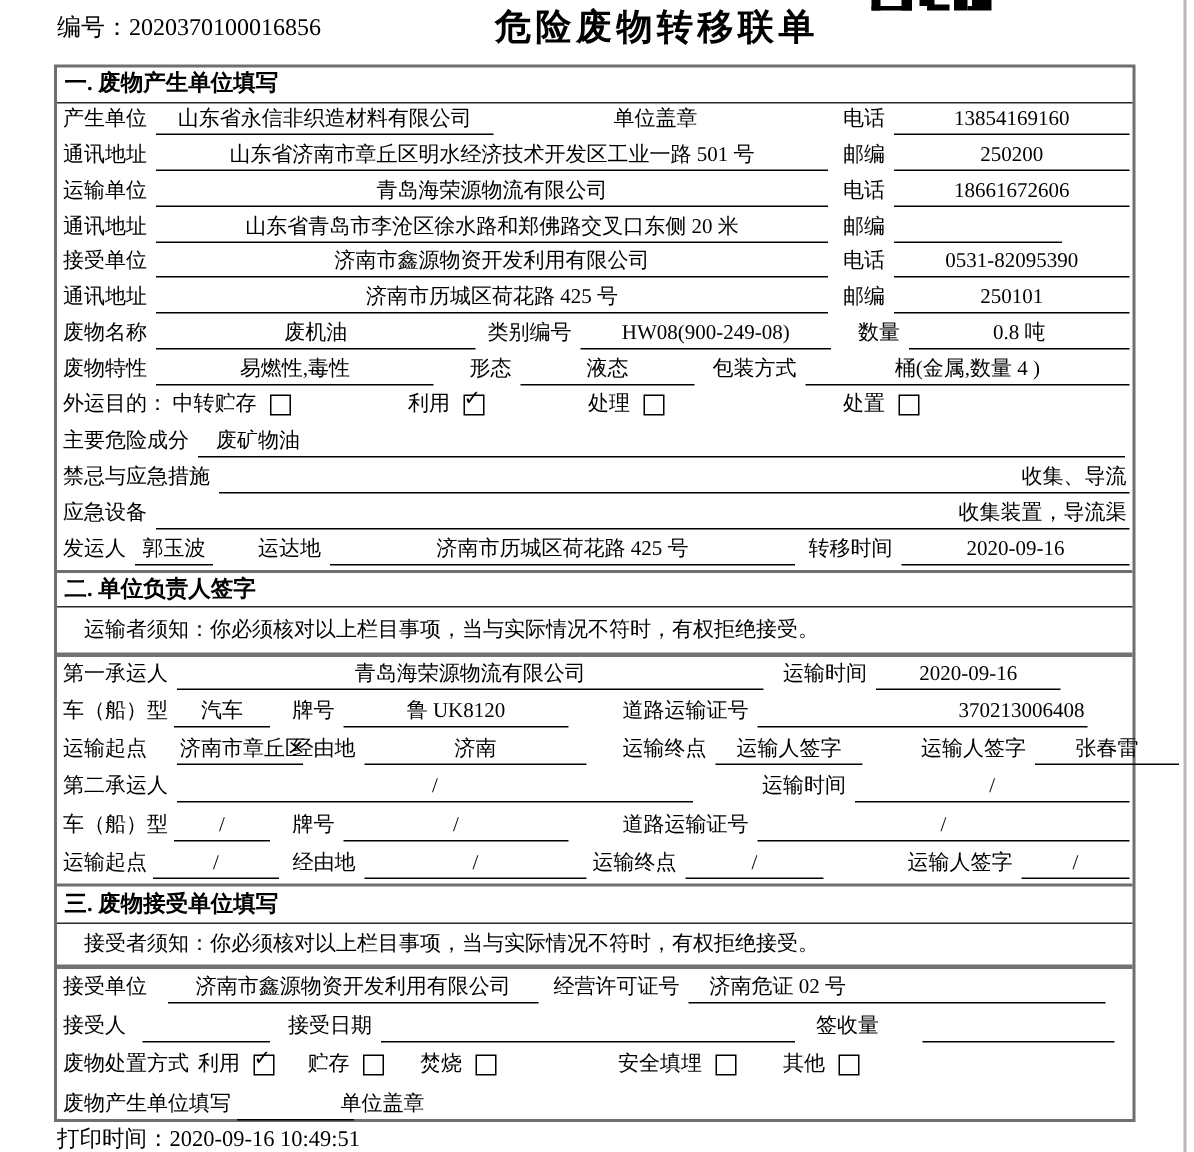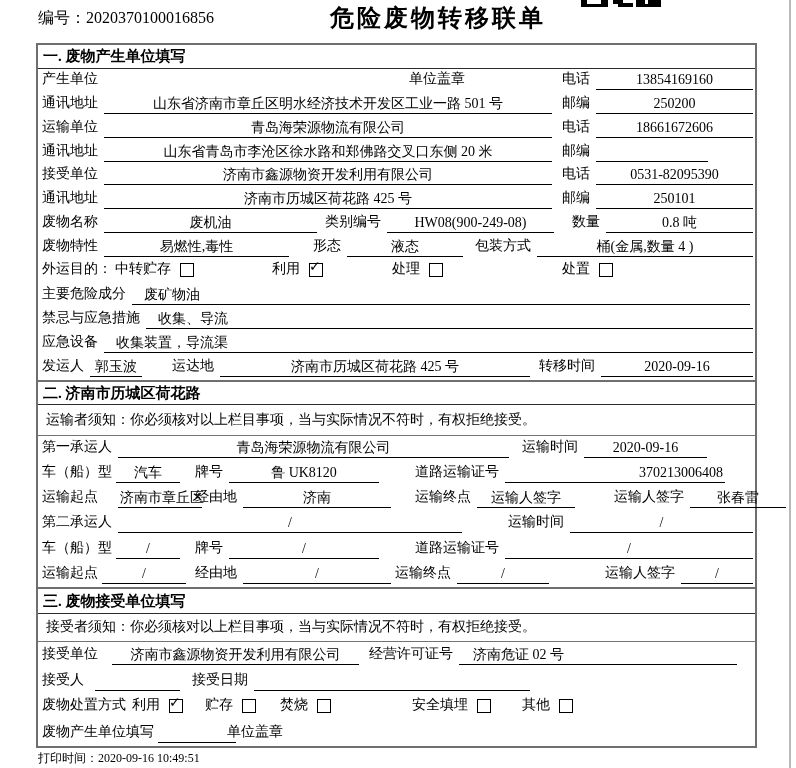--- a/index.html
+++ b/index.html
@@ -5,34 +5,34 @@
   html,body{margin:0;padding:0;background:#fff;}
   body{font-family:"Liberation Serif","DejaVu Serif",serif;color:#000;}
   #doc{position:relative;width:796px;height:768px;background:#fff;overflow:hidden;font-size:14px;}
   #edge-line{position:absolute;left:789px;top:0;width:2px;height:768px;background:#b9b9b9;}
   #docno{position:absolute;left:38px;top:8px;font-size:16px;white-space:nowrap;}
   #main-title{position:absolute;left:330px;top:2px;font-size:24px;font-weight:bold;letter-spacing:3px;white-space:nowrap;}
   #qr{position:absolute;left:578px;top:0;width:86px;height:9px;}
   #qr div{position:absolute;background:#000;}
   #form{position:absolute;left:36px;top:43px;width:721px;height:705px;border:2px solid #6f6f6f;box-sizing:border-box;background:#fff;}
   .sechead{height:23px;line-height:23px;font-weight:bold;font-size:15px;padding-left:5px;border-bottom:1px solid #2b2b2b;}
-  .notice{border-bottom:1px solid #737373;padding-left:8px;display:flex;align-items:center;font-family:Liberation Serif, serif;}
+  .notice{border-bottom:3px solid #737373;padding-left:18px;display:flex;align-items:center;font-family:Liberation Serif, serif;}
   .secdiv{border-top:2px solid #6f6f6f;}
   .row{position:relative;}
   .s1rows .row{height:23.9px;}
   .s2rows .row{height:25.2px;}
   .s3rows .row{height:26.1px;}
   .g{position:absolute;bottom:3px;display:flex;align-items:flex-end;}
   .lbl{white-space:nowrap;padding-bottom:2px;}
   .val{border-bottom:1px solid #000;min-height:19px;line-height:17px;text-align:center;white-space:nowrap;margin-left:6px;padding:0 2px 1px 2px;box-sizing:border-box;}
   .fx{flex:1;}
   .opt{position:absolute;bottom:4px;display:flex;align-items:center;}
   .cbx{width:12px;height:12px;border:1px solid #000;margin-left:9px;position:relative;background:#fff;flex:none;}
   .mk{position:absolute;left:-1px;top:-6px;font-size:14px;font-weight:bold;font-family:"DejaVu Sans",sans-serif;}
-  #footer{position:absolute;left:38px;top:750px;font-size:12px;white-space:nowrap;}
+  #footer{position:absolute;left:38px;top:750px;font-size:15px;white-space:nowrap;}
 </style>
 </head>
 <body>
 
 <div id="doc">
 
   <div id="edge-line"></div>
 
   <div id="docno">
     <span>编号：</span><span>2020370100016856</span>
@@ -51,20 +51,21 @@
   </div>
 
   <div id="form">
 
     <div class="sechead">一. 废物产生单位填写</div>
     <div class="s1rows">
 
       <div class="row">
         <span class="g" style="left:4px">
           <span class="lbl">产生单位</span>
+          <span class="val" style="width:225px">山东省永信非织造材料有限公司</span>
         </span>
         <span class="g" style="left:371px">
             <span class="lbl">单位盖章</span>
           </span>
         <span class="g" style="left:524px;right:2px">
           <span class="lbl">电话</span>
           <span class="val fx">13854169160</span>
         </span>
       </div>
 
@@ -180,49 +181,49 @@
       <div class="row">
         <span class="g" style="left:4px;right:5px">
           <span class="lbl">主要危险成分</span>
           <span class="val fx" style="text-align:left;padding-left:12px">废矿物油</span>
         </span>
       </div>
 
       <div class="row">
         <span class="g" style="left:4px;right:2px">
           <span class="lbl">禁忌与应急措施</span>
-          <span class="val fx" style="text-align:left;padding-left:12px">收集、导流</span>
+          <span class="val fx" style="text-align:right;padding-left:12px">收集、导流</span>
         </span>
       </div>
 
       <div class="row">
         <span class="g" style="left:4px;right:2px">
           <span class="lbl">应急设备</span>
-          <span class="val fx" style="text-align:left;padding-left:12px">收集装置，导流渠</span>
+          <span class="val fx" style="text-align:right;padding-left:12px">收集装置，导流渠</span>
         </span>
       </div>
 
       <div class="row">
         <span class="g" style="left:4px">
           <span class="lbl">发运人</span>
           <span class="val" style="width:52px">郭玉波</span>
         </span>
         <span class="g" style="left:134px">
           <span class="lbl">运达地</span>
           <span class="val" style="width:310px">济南市历城区荷花路 425 号</span>
         </span>
         <span class="g" style="left:501px;right:2px">
           <span class="lbl">转移时间</span>
           <span class="val fx">2020-09-16</span>
         </span>
       </div>
     </div>
 
     <div class="secdiv">
-      <div class="sechead" style="height:22px;line-height:22px">二. 济南市历城区荷花路</div>
+      <div class="sechead" style="height:22px;line-height:22px">二. 单位负责人签字</div>
       <div class="notice" style="height:30px">运输者须知：你必须核对以上栏目事项，当与实际情况不符时，有权拒绝接受。</div>
       <div class="s2rows">
 
         <div class="row">
           <span class="g" style="left:4px;width:467px">
             <span class="lbl">第一承运人</span>
             <span class="val fx">青岛海荣源物流有限公司</span>
           </span>
           <span class="g" style="left:484px">
             <span class="lbl">运输时间</span>
@@ -328,20 +329,24 @@
         </div>
 
         <div class="row">
           <span class="g" style="left:4px">
             <span class="lbl">接受人</span>
             <span class="val" style="width:85px;margin-left:11px"></span>
           </span>
           <span class="g" style="left:154px">
             <span class="lbl">接受日期</span>
             <span class="val" style="width:276px"></span>
+          </span>
+          <span class="g" style="left:506px;right:12px">
+            <span class="lbl">签收量</span>
+            <span class="val fx" style="margin-left:29px"></span>
           </span>
         </div>
 
         <div class="row">
           <span class="opt" style="left:4px">
               <span class="lbl">废物处置方式</span>
             </span>
           <span class="opt" style="left:94px">
             <span class="lbl">利用</span>
             <span class="cbx">

